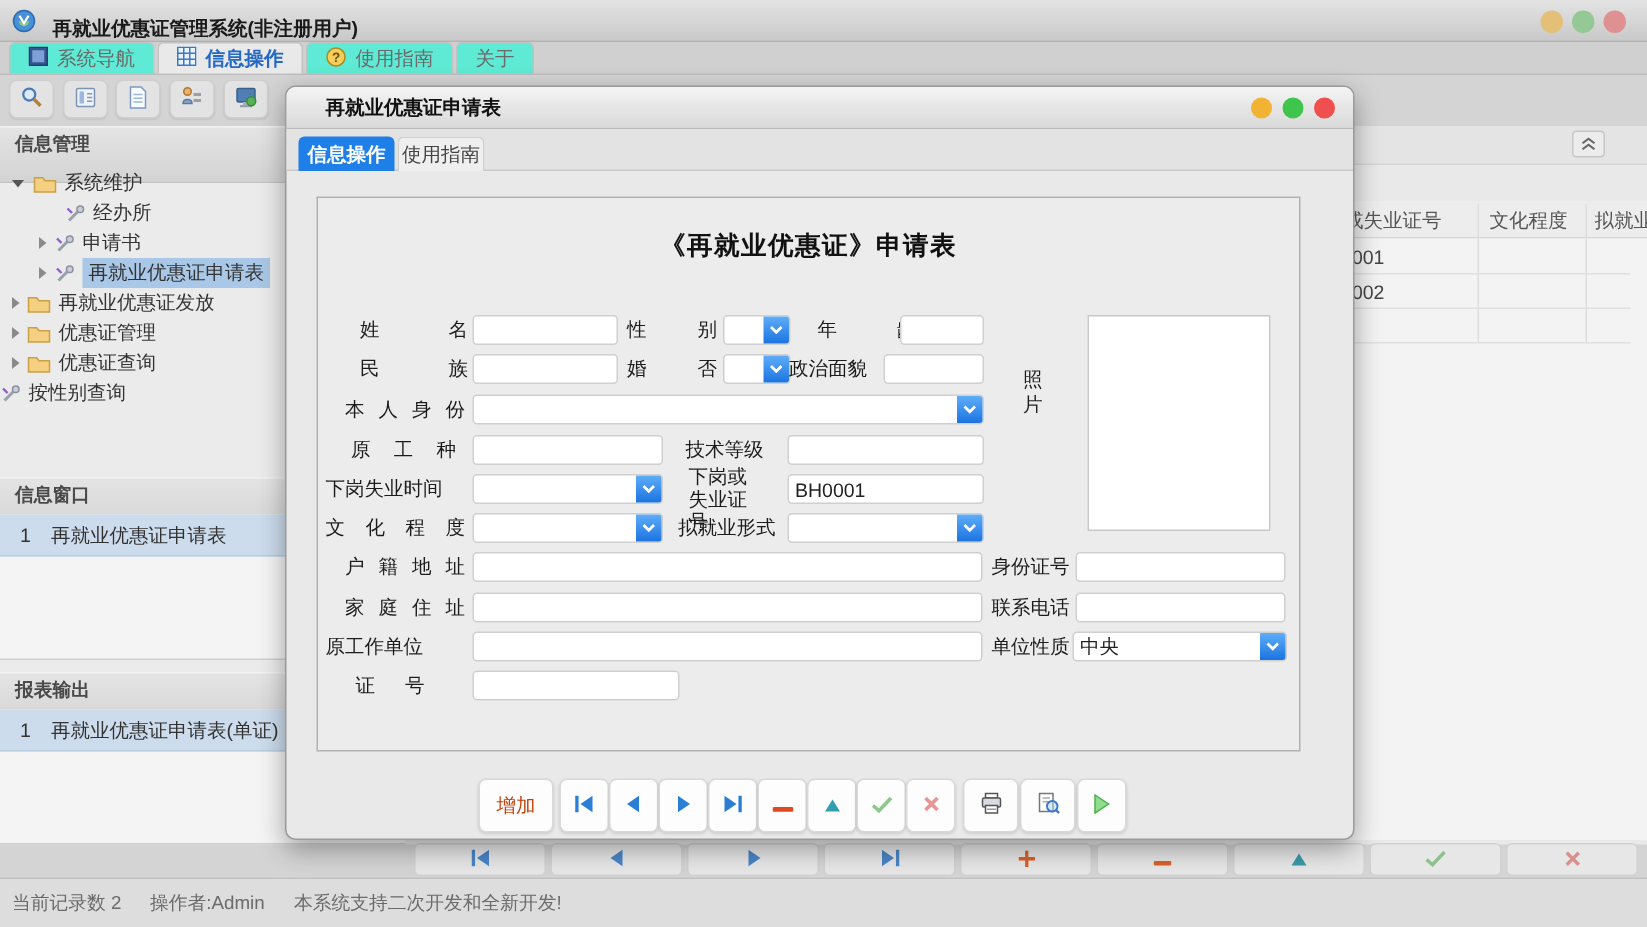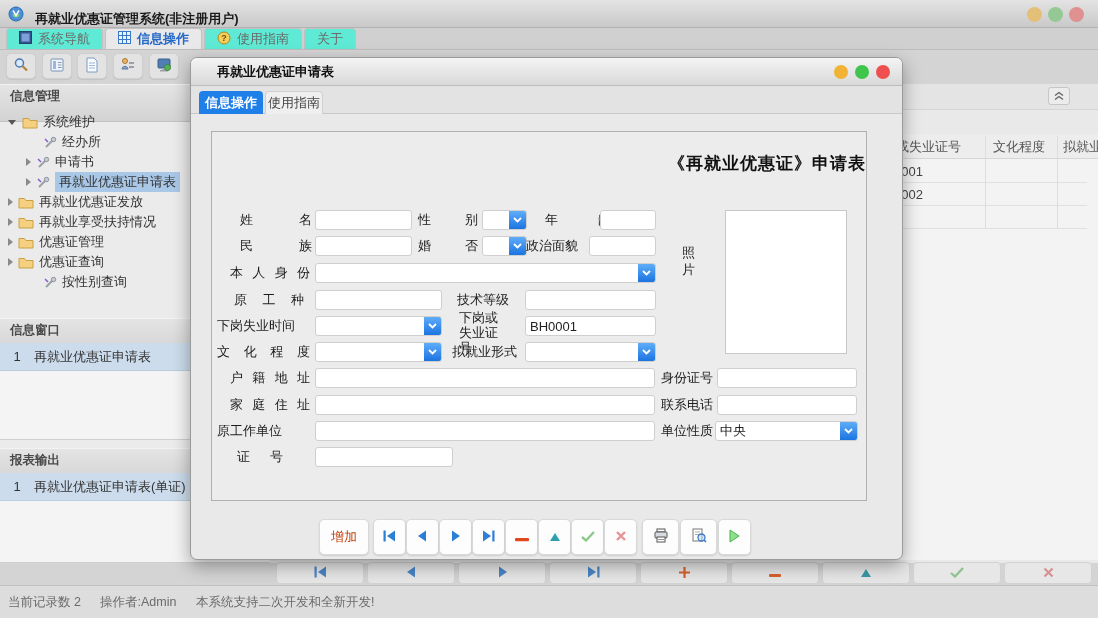--- a/index.html
+++ b/index.html
@@ -66,21 +66,21 @@
     border-bottom:1px solid #bbb; border-radius:6px 6px 0 0; display:flex; align-items:center; }
   .d-titlebar .d-title { font-weight:bold; margin-left:26px; color:#111; }
   .d-lights { position:absolute; right:12px; top:7px; display:flex; gap:7px; }
   .d-lights .dot { width:14px; height:14px; border-radius:50%; }
   .d-tabbar { position:absolute; left:0; top:28px; width:711px; height:28px; background:#e3e3e3; border-bottom:1px solid #c8c8c8; }
   .d-tab { position:absolute; top:5px; height:23px; display:flex; align-items:center; justify-content:center; border-radius:4px 4px 0 0; }
   .d-tab.active { background:#1e7fe8; color:#fff; font-weight:bold; }
   .d-tab.plain { background:#efefef; border:1px solid #cfcfcf; border-bottom:none; color:#444; }
 
   .formpanel { position:absolute; left:20px; top:73px; width:656px; height:370px; background:#ececec; border:1px solid #b0b0b0; }
-  .f-title { position:absolute; left:0; top:20px; width:100%; text-align:right; font-weight:bold; font-size:17px; letter-spacing:1px; color:#111; }
+  .f-title { position:absolute; left:0; top:20px; width:100%; text-align:center; font-weight:bold; font-size:17px; letter-spacing:1px; color:#111; }
   .flabel { position:absolute; height:20px; line-height:20px; color:#1c1c1c; white-space:nowrap; }
   .just { text-align:justify; text-align-last:justify; }
   .finput { position:absolute; height:20px; background:#fff; border:1px solid #cfcfcf; border-radius:3px;
     font-family:"Liberation Sans","DejaVu Sans",sans-serif; font-size:13px; padding:0 4px; color:#222; }
   .combo { position:absolute; height:20px; background:#fff; border:1px solid #cfcfcf; border-radius:3px; display:flex; }
   .combo .cval { flex:1; line-height:18px; padding-left:4px; overflow:hidden; white-space:nowrap; }
   .combo .cbtn { width:17px; height:18px; margin:0; border-radius:0 2px 2px 0;
     background:linear-gradient(#5fadf9,#1b74e0); display:flex; align-items:center; justify-content:center; }
   .mlabel { position:absolute; width:42px; line-height:15px; color:#1c1c1c; z-index:2; }
   .photo-label { position:absolute; width:15px; line-height:17px; color:#1c1c1c; }
@@ -236,41 +236,32 @@
           </span>
         <span>再就业优惠证发放</span>
       </div>
       <div class="trow" style="padding-left:8px">
         <span class="tri-r"></span>
         <span class="t-ico">
             <svg width="16" height="13" viewBox="0 0 16 13">
               <path d="M1 2.5 h5.5 l1.5 2 H15 v7.5 H1 z" fill="#f5d080" stroke="#c9a045"></path>
             </svg>
           </span>
-        <span>再就业享受扶持情况</span>
+        <span>优惠证管理</span>
       </div>
       <div class="trow" style="padding-left:8px">
         <span class="tri-r"></span>
         <span class="t-ico">
             <svg width="16" height="13" viewBox="0 0 16 13">
               <path d="M1 2.5 h5.5 l1.5 2 H15 v7.5 H1 z" fill="#f5d080" stroke="#c9a045"></path>
             </svg>
           </span>
-        <span>优惠证管理</span>
-      </div>
-      <div class="trow" style="padding-left:8px">
-        <span class="tri-r"></span>
-        <span class="t-ico">
-            <svg width="16" height="13" viewBox="0 0 16 13">
-              <path d="M1 2.5 h5.5 l1.5 2 H15 v7.5 H1 z" fill="#f5d080" stroke="#c9a045"></path>
-            </svg>
-          </span>
         <span>优惠证查询</span>
       </div>
-      <div class="trow" style="padding-left:43px">
+      <div class="trow" style="">
         <span class="t-ico">
             <svg width="14" height="13" viewBox="0 0 14 13">
               <line x1="3" y1="11" x2="10" y2="4" stroke="#9aa0aa" stroke-width="2"></line>
               <circle cx="10.5" cy="3.5" r="2.2" fill="#c8cdd6" stroke="#8a90a0"></circle>
               <line x1="2" y1="3" x2="5" y2="6" stroke="#8a5fd0" stroke-width="1.6"></line>
             </svg>
           </span>
         <span>按性别查询</span>
       </div>
     </div>

